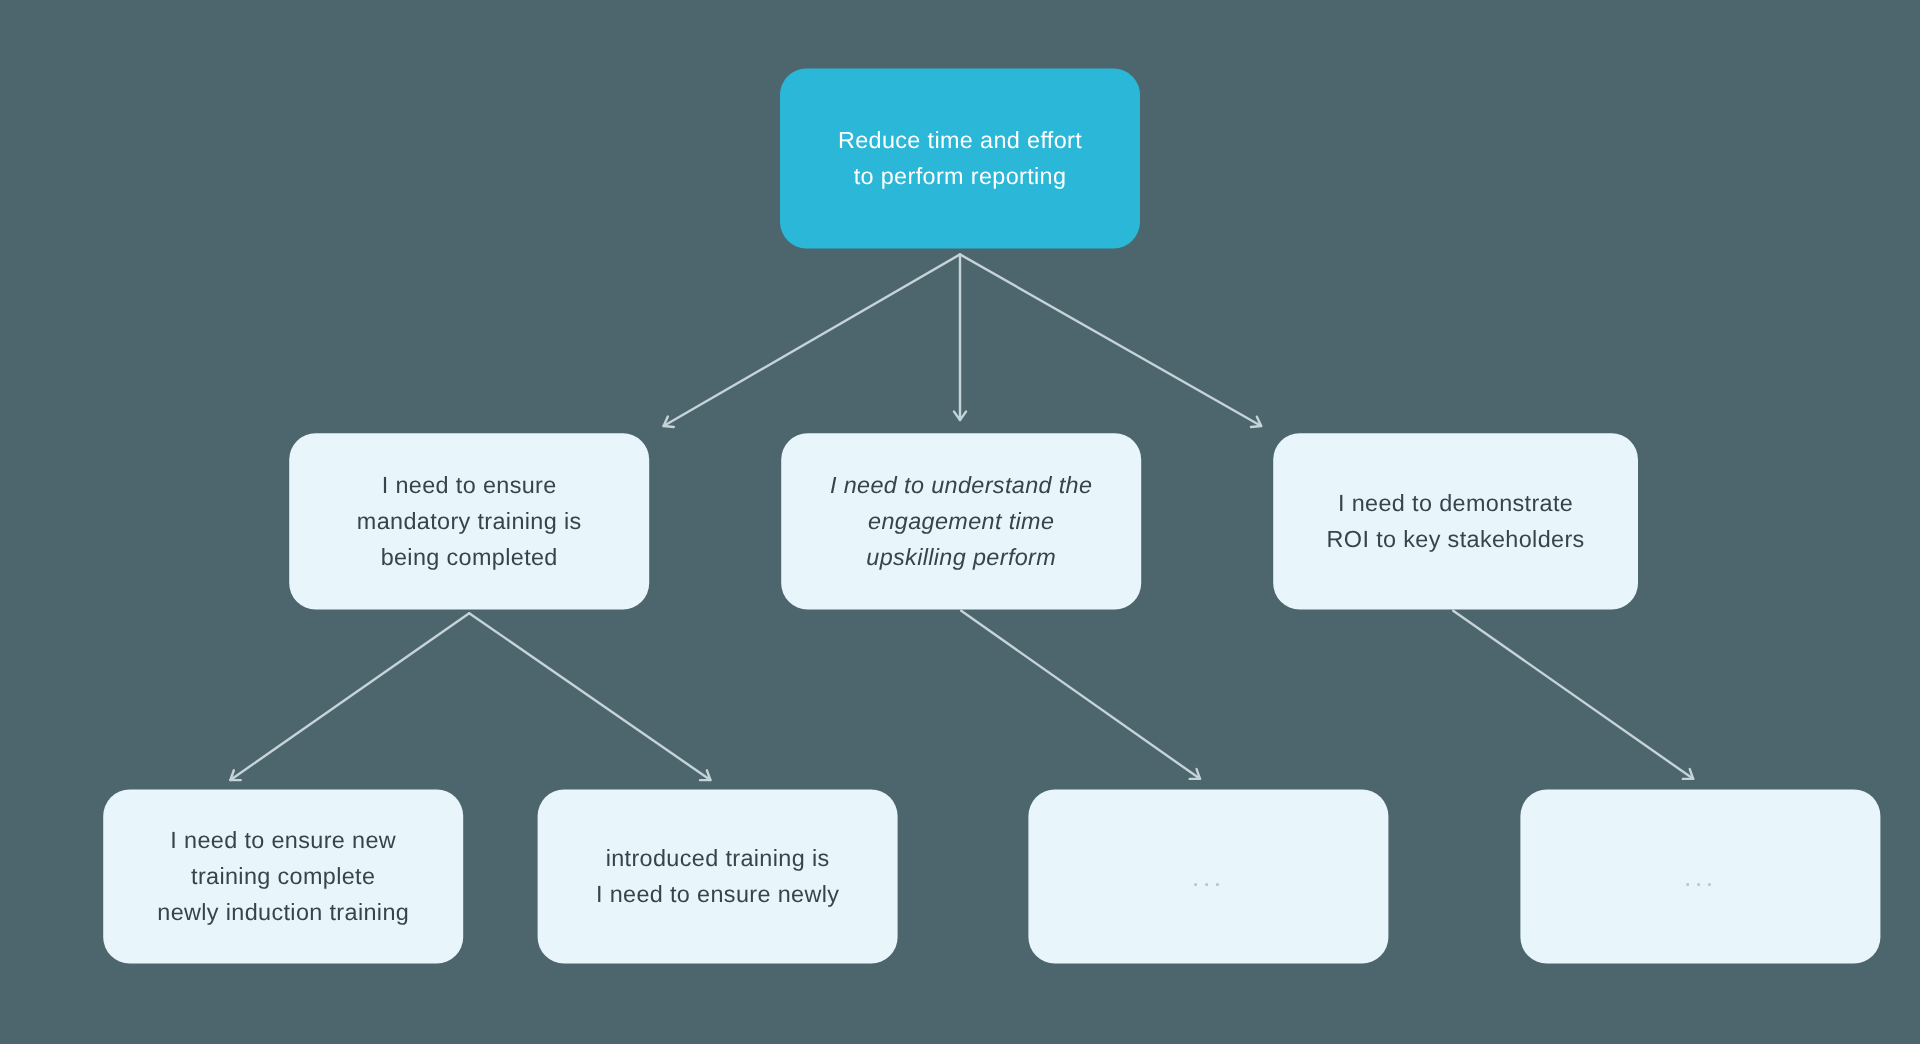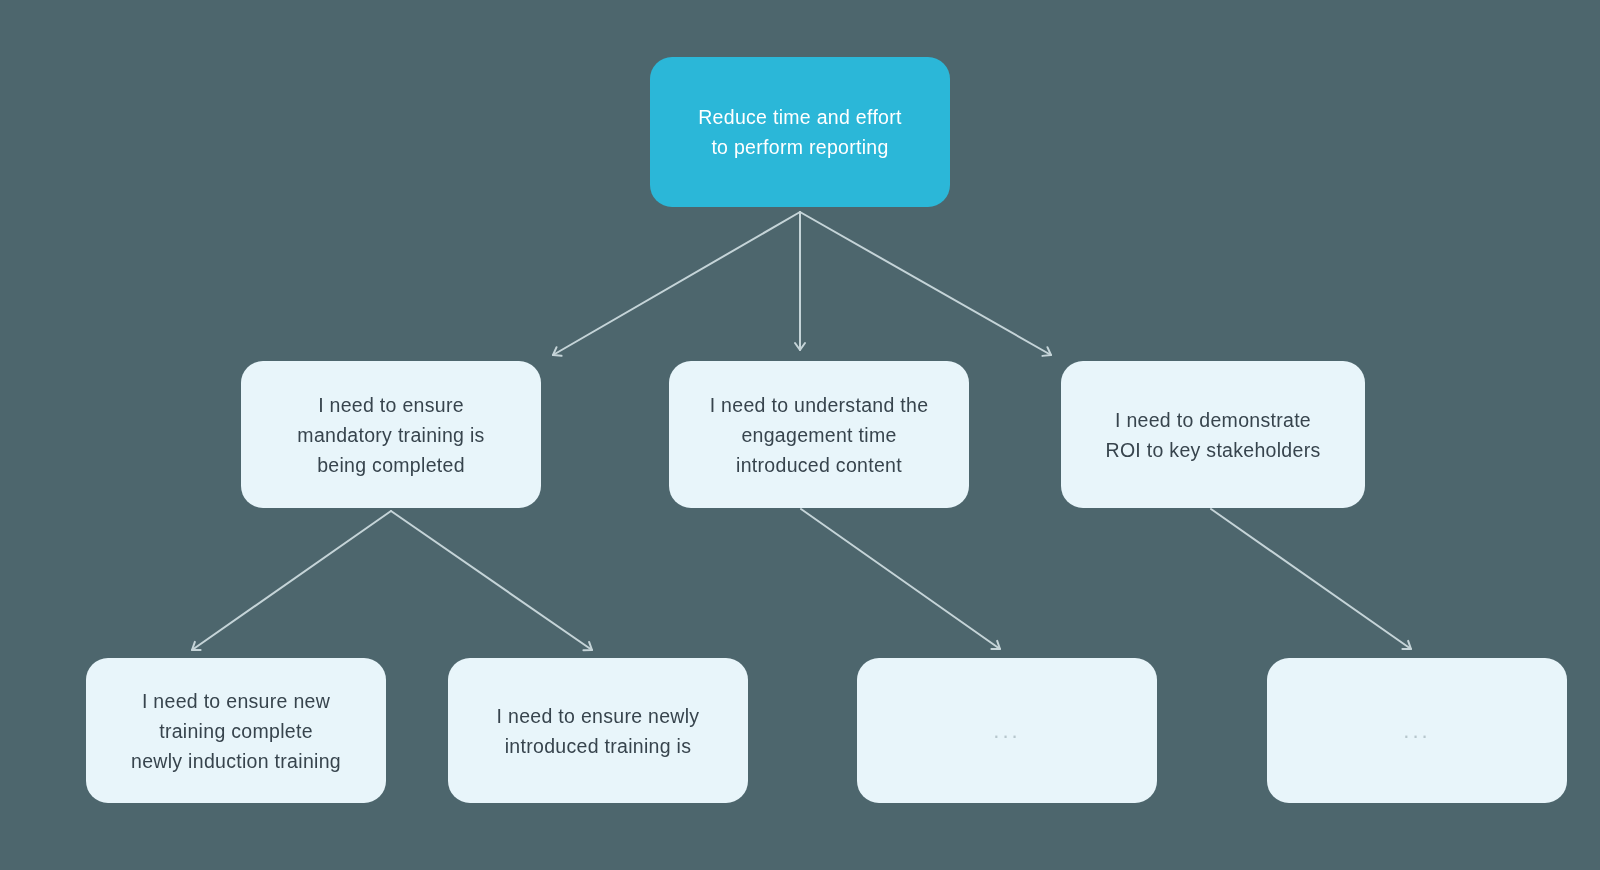--- a/index.html
+++ b/index.html
@@ -91,40 +91,40 @@
     <span class="node-line">Reduce time and effort</span>
     <span class="node-line">to perform reporting</span>
   </div>
 
   <div class="node node--light" style="left:241px; top:361px; width:300px; height:147px;">
     <span class="node-line">I need to ensure</span>
     <span class="node-line">mandatory training is</span>
     <span class="node-line">being completed</span>
   </div>
 
-  <div class="node node--light" style="left:669px; top:361px; width:300px; height:147px;">
+  <div class="node node--light" style="left:651px; top:361px; width:300px; height:147px;font-style:italic;">
     <span class="node-line">I need to understand the</span>
     <span class="node-line">engagement time</span>
-    <span class="node-line">introduced content</span>
+    <span class="node-line">upskilling perform</span>
   </div>
 
   <div class="node node--light" style="left:1061px; top:361px; width:304px; height:147px;">
     <span class="node-line">I need to demonstrate</span>
     <span class="node-line">ROI to key stakeholders</span>
   </div>
 
   <div class="node node--light" style="left:38px; top:658px; width:300px; height:145px;margin-left:48px;">
     <span class="node-line">I need to ensure new</span>
     <span class="node-line">training complete</span>
     <span class="node-line">newly induction training</span>
   </div>
 
   <div class="node node--light" style="left:448px; top:658px; width:300px; height:145px;">
+    <span class="node-line">introduced training is</span>
     <span class="node-line">I need to ensure newly</span>
-    <span class="node-line">introduced training is</span>
   </div>
 
   <div class="node node--light node--placeholder" style="left:857px; top:658px; width:300px; height:145px;">
     <span class="node-line">...</span>
   </div>
 
   <div class="node node--light node--placeholder" style="left:1267px; top:658px; width:300px; height:145px;">
     <span class="node-line">...</span>
   </div>
 

